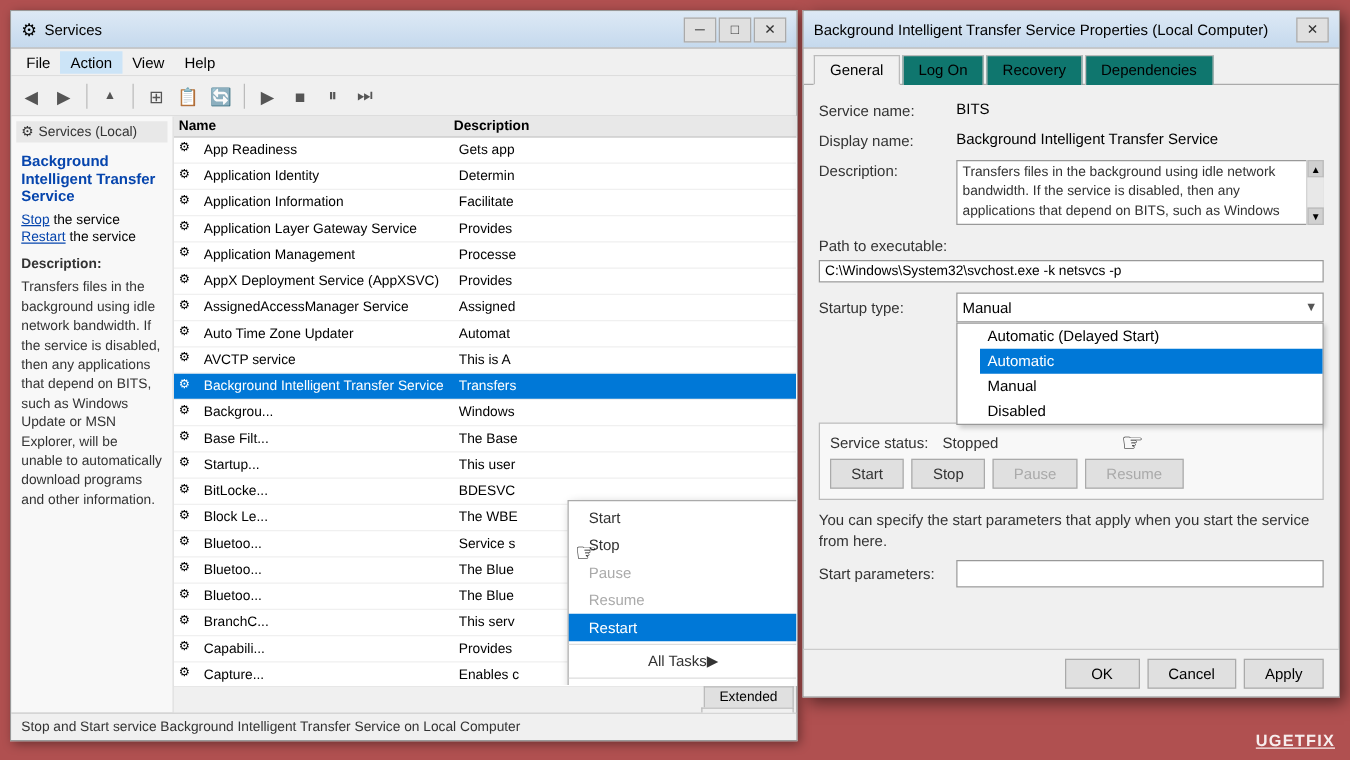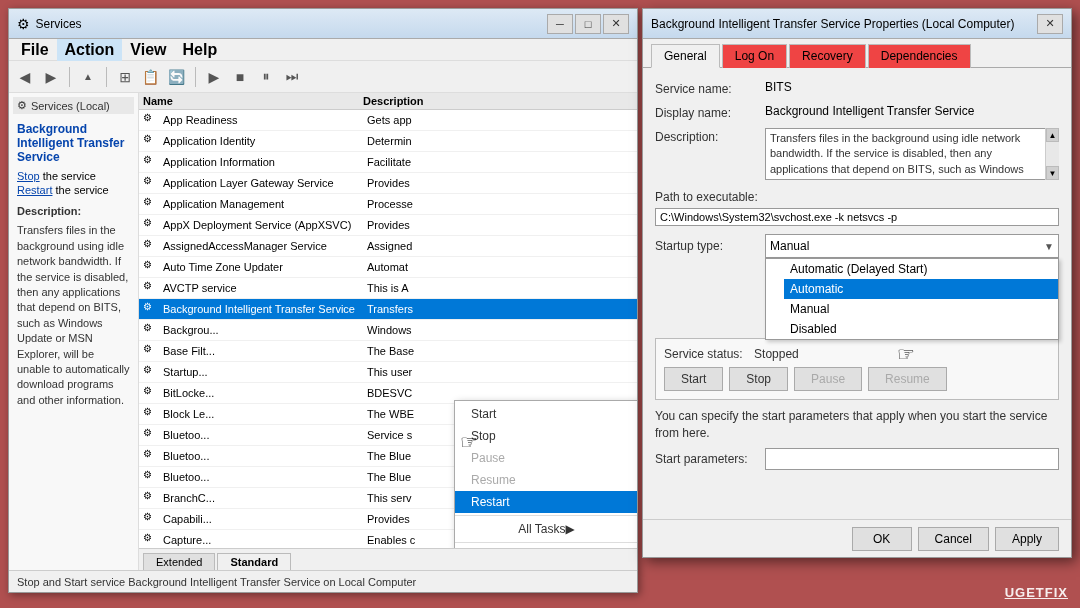--- a/index.html
+++ b/index.html
@@ -68,22 +68,21 @@
       display: flex;
       align-items: center;
       padding: 0 4px;
       border-bottom: 1px solid #ddd;
     }
 
     .menu-item {
       padding: 2px 8px;
       cursor: pointer;
       color: #000;
-      font-size: 16px;
-      font-weight: bold;
+      font-size: 12px;
     }
     .menu-item.active { background: #cce4f7; }
 
     
     .toolbar {
       height: 32px;
       background: #f0f0f0;
       border-bottom: 1px solid #ddd;
       display: flex;
       align-items: center;
@@ -244,20 +243,21 @@
     }
 
     
     .bottom-tabs {
       height: 22px;
       background: #f0f0f0;
       border-top: 1px solid #ccc;
       display: flex;
       align-items: flex-end;
       padding-left: 4px;
+      flex-direction: column;
     }
 
     .bottom-tab {
       padding: 2px 12px;
       background: #e0e0e0;
       border: 1px solid #bbb;
       border-bottom: none;
       cursor: pointer;
       font-size: 11px;
       margin-right: 2px;
@@ -301,21 +301,21 @@
     
     .dialog-tabs {
       display: flex;
       background: #f0f0f0;
       padding: 4px 8px 0;
       border-bottom: 1px solid #aaa;
     }
 
     .dialog-tab {
       padding: 4px 12px;
-      background: #ef4444;
+      background: #0f766e;
       border: 1px solid #bbb;
       border-bottom: none;
       cursor: pointer;
       font-size: 12px;
       margin-right: 2px;
       position: relative;
       bottom: -1px;
     }
 
     .dialog-tab.active {

